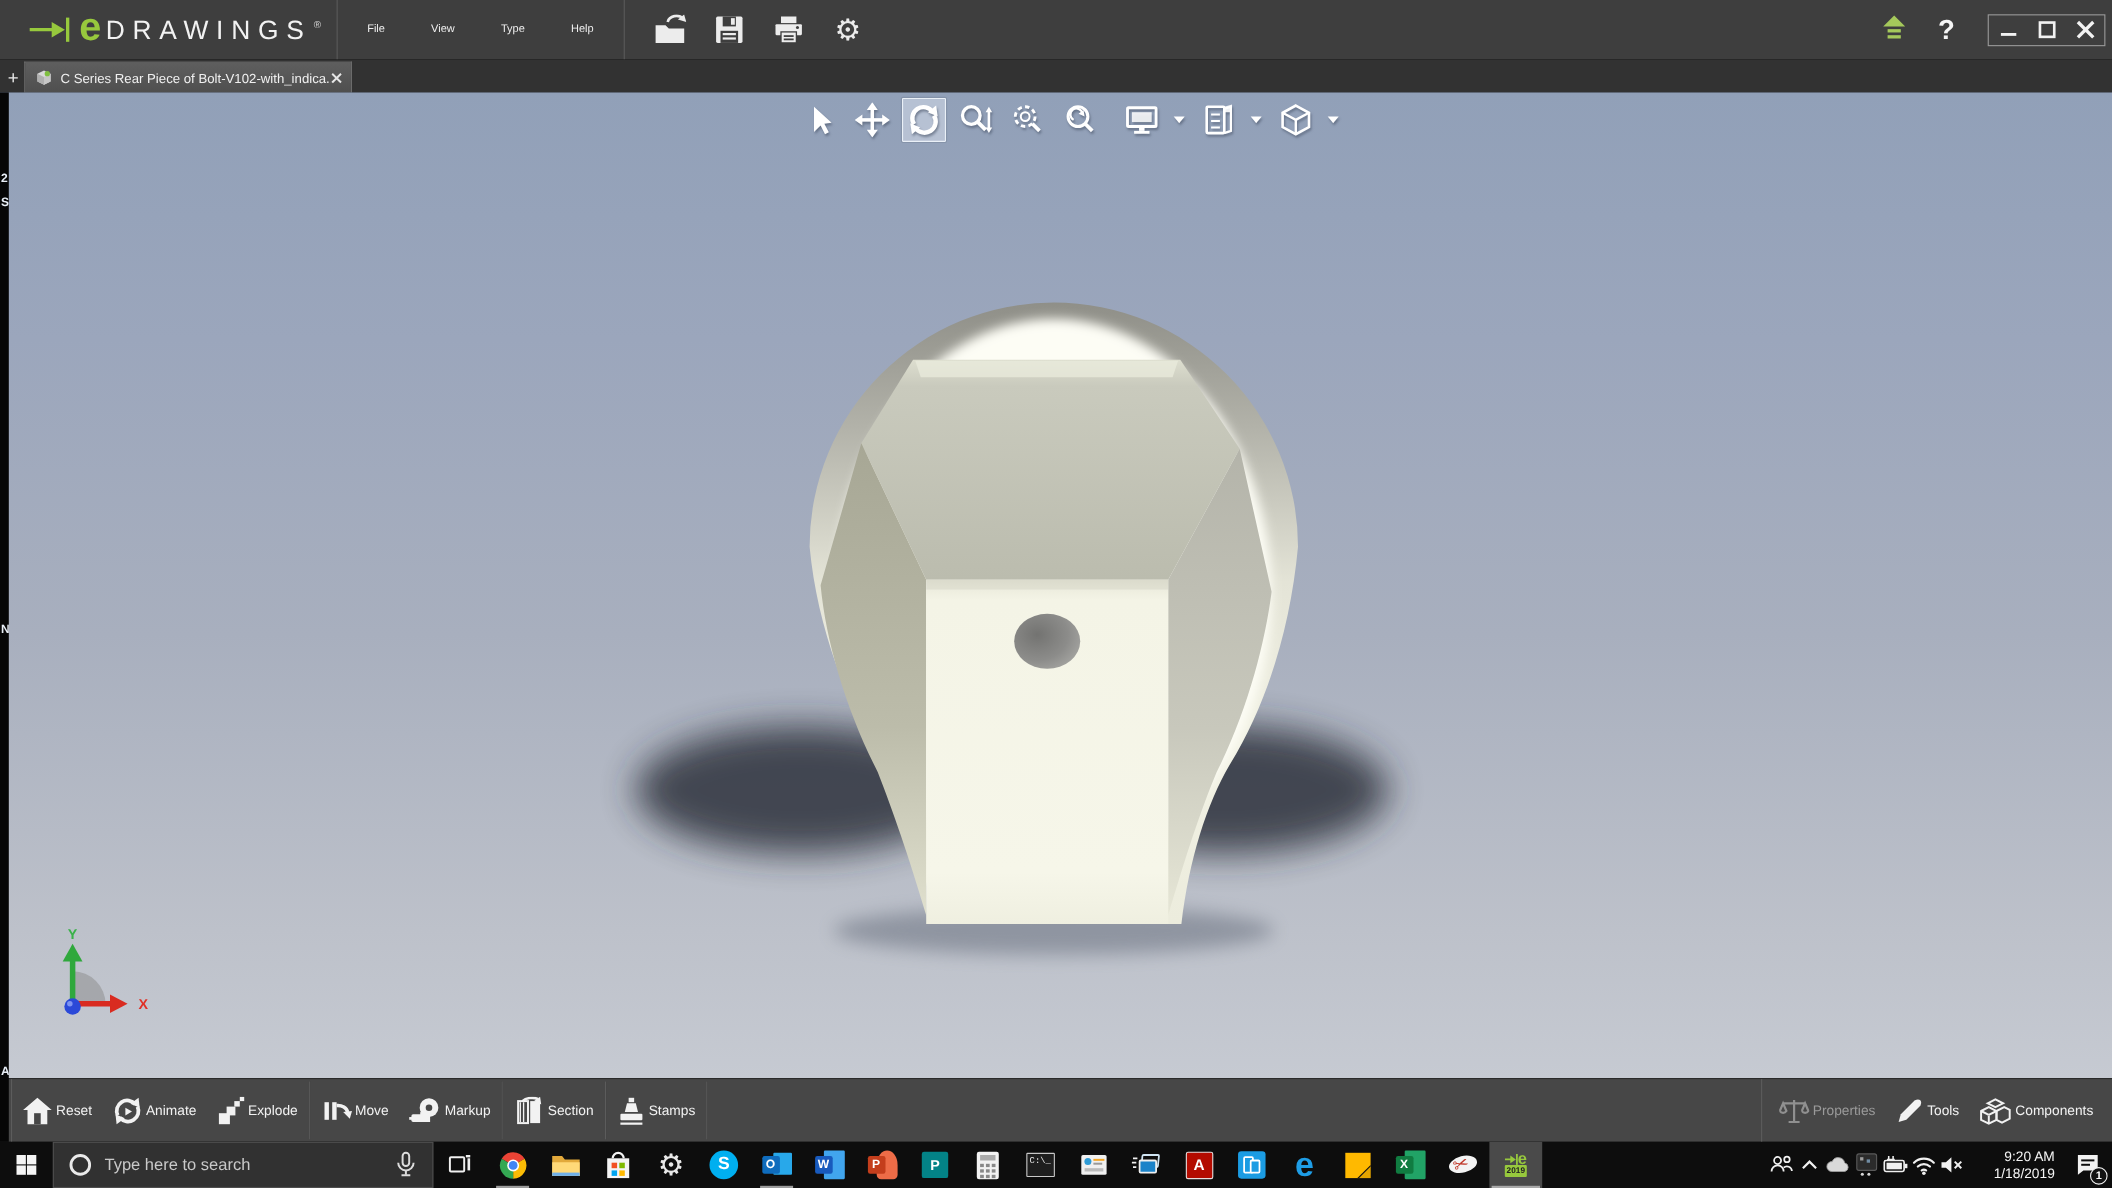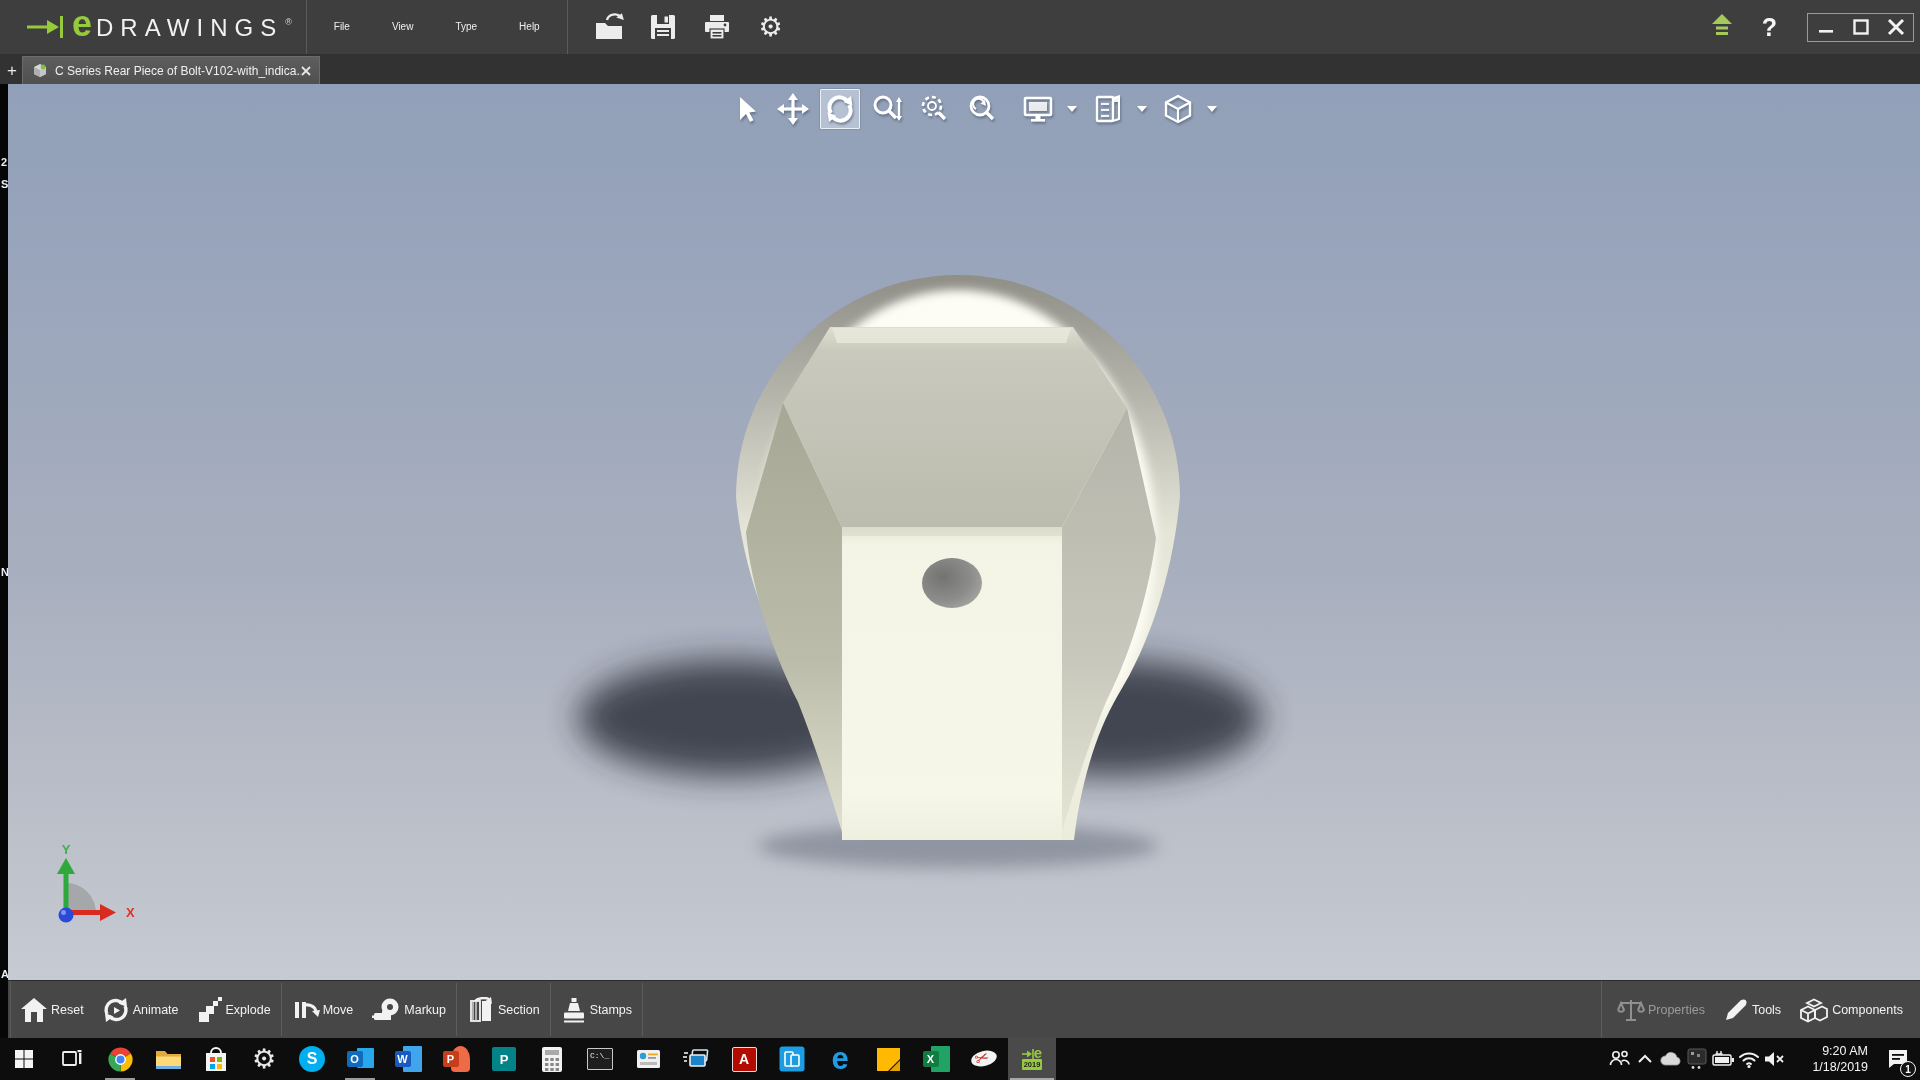--- a/index.html
+++ b/index.html
@@ -496,20 +496,32 @@
 
   <div class="taskbar">
     <div class="tk-start">
       <svg width="20" height="20" viewBox="0 0 20 20">
         <rect x="1" y="1" width="8.5" height="8.5" fill="#F4F4F4"></rect>
           <rect x="10.5" y="1" width="8.5" height="8.5" fill="#F4F4F4"></rect>
         <rect x="1" y="10.5" width="8.5" height="8.5" fill="#F4F4F4"></rect>
           <rect x="10.5" y="10.5" width="8.5" height="8.5" fill="#F4F4F4"></rect>
       </svg>
     </div>
+    <div class="tk-search">
+      <svg width="24" height="24" viewBox="0 0 24 24" style="margin:0 10px 0 12px">
+        <circle cx="12" cy="12" r="8.5" stroke="#EAEAEA" stroke-width="2.6" fill="none"></circle>
+      </svg>
+      <input type="text" placeholder="Type here to search" style="">
+      <svg width="24" height="26" viewBox="0 0 24 26" style="margin-right:12px">
+        <rect x="9" y="2" width="6" height="12" rx="3" stroke="#DCDCDC" stroke-width="1.8" fill="none"></rect>
+        <path d="M5 11 a7 7 0 0 0 14 0" stroke="#DCDCDC" stroke-width="1.8" fill="none"></path>
+        <line x1="12" y1="18" x2="12" y2="22" stroke="#DCDCDC" stroke-width="1.8"></line>
+        <line x1="8" y1="22.5" x2="16" y2="22.5" stroke="#DCDCDC" stroke-width="1.8"></line>
+      </svg>
+    </div>
     <div class="tk-slot">
       <svg width="24" height="24" viewBox="0 0 24 24">
         <rect x="3" y="5" width="13" height="13" rx="1" stroke="#F0F0F0" stroke-width="1.8" fill="none"></rect>
         <rect x="19" y="6" width="2.4" height="11" fill="#F0F0F0"></rect>
         <rect x="17.5" y="3" width="4" height="2.2" fill="#F0F0F0"></rect>
       </svg>
     </div>
 
     <div class="tk-slot">
       <svg width="27" height="27" viewBox="0 0 27 27">

